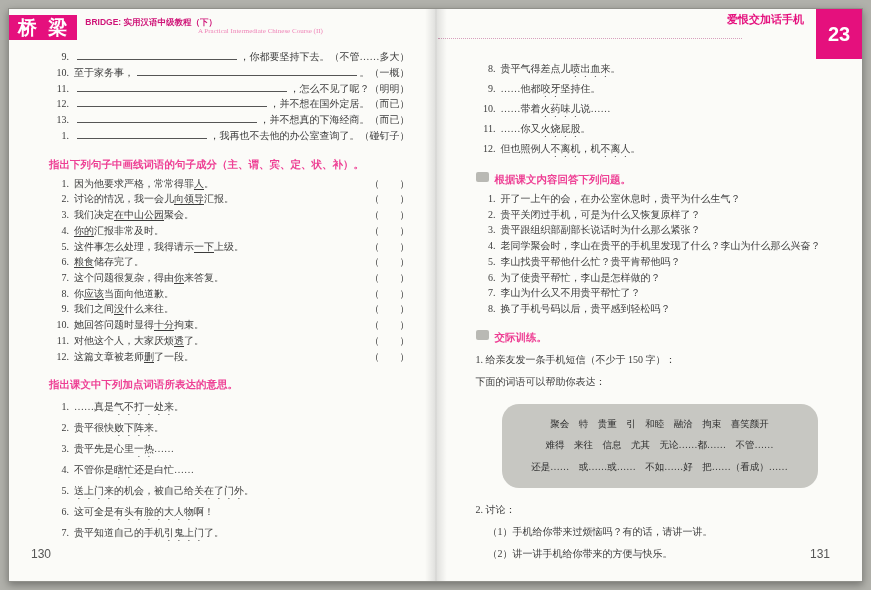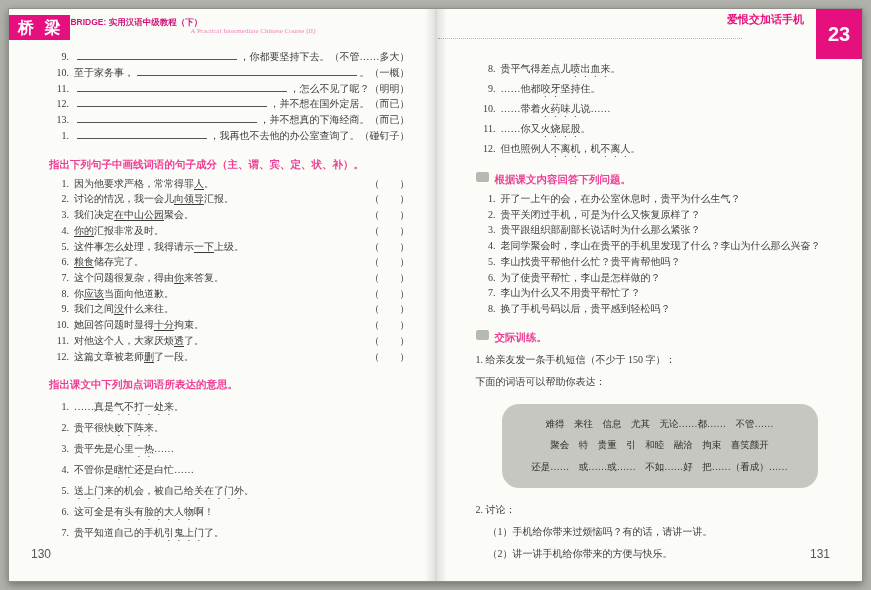--- a/index.html
+++ b/index.html
@@ -20,23 +20,23 @@
     position:absolute;left:50%;top:0;bottom:0;width:22px;margin-left:-11px;
     background:linear-gradient(to right,rgba(0,0,0,0) 0%,rgba(0,0,0,.10) 45%,rgba(0,0,0,.16) 50%,rgba(0,0,0,.10) 55%,rgba(0,0,0,0) 100%);
     pointer-events:none;
   }
 
   
   .header-left{display:flex;align-items:flex-start;padding-top:6px;}
   .brand-box{
     background:var(--accent);color:#fff;
     font-family:"Liberation Sans","DejaVu Sans",sans-serif;font-weight:bold;
-    font-size:16px;letter-spacing:3px;padding:4px 7px 4px 9px;line-height:17px;
-  }
-  .series{flex:1;padding-top:2px;min-width:0;}
+    font-size:19px;letter-spacing:3px;padding:4px 7px 4px 9px;line-height:17px;
+  }
+  .series{flex:1;margin-left:8px;padding-top:2px;min-width:0;}
   .series-title{
     color:#cf1578;font-family:"Liberation Sans","DejaVu Sans",sans-serif;
     font-weight:bold;font-size:8.5px;line-height:10px;white-space:nowrap;
   }
   .series-sub-row{display:flex;align-items:center;flex-direction:column;}
   .series-subtitle{color:#ef86b8;font-size:7px;line-height:9px;white-space:nowrap;}
   .leader{flex:1;border-bottom:1px dotted #d7a0bd;height:7px;margin:0 2px;}
 
   .header-right{position:relative;height:34px;}
   .header-right .leader{position:absolute;left:0;right:118px;top:22px;}
@@ -340,22 +340,22 @@
         </ol>
 
       <div class="section-title">
         <span class="bullet"></span>
         <span>交际训练。</span>
       </div>
       <div class="task-line task1">1. 给亲友发一条手机短信（不少于 150 字）：</div>
       <div class="task-line">下面的词语可以帮助你表达：</div>
 
       <div class="word-box" id="word-box">
+          <div>聚会　特　贵重　引　和睦　融洽　拘束　喜笑颜开</div>
           <div>难得　来往　信息　尤其　无论……都……　不管……</div>
-          <div>聚会　特　贵重　引　和睦　融洽　拘束　喜笑颜开</div>
           <div>还是……　或……或……　不如……好　把……（看成）……</div>
         </div>
 
       <div class="task-line task2">2. 讨论：</div>
       <div class="task-line sub-item">（1）手机给你带来过烦恼吗？有的话，请讲一讲。</div>
       <div class="task-line sub-item">（2）讲一讲手机给你带来的方便与快乐。</div>
     </div>
 
     <div class="page-num page-num-right">131</div>
   </div>

